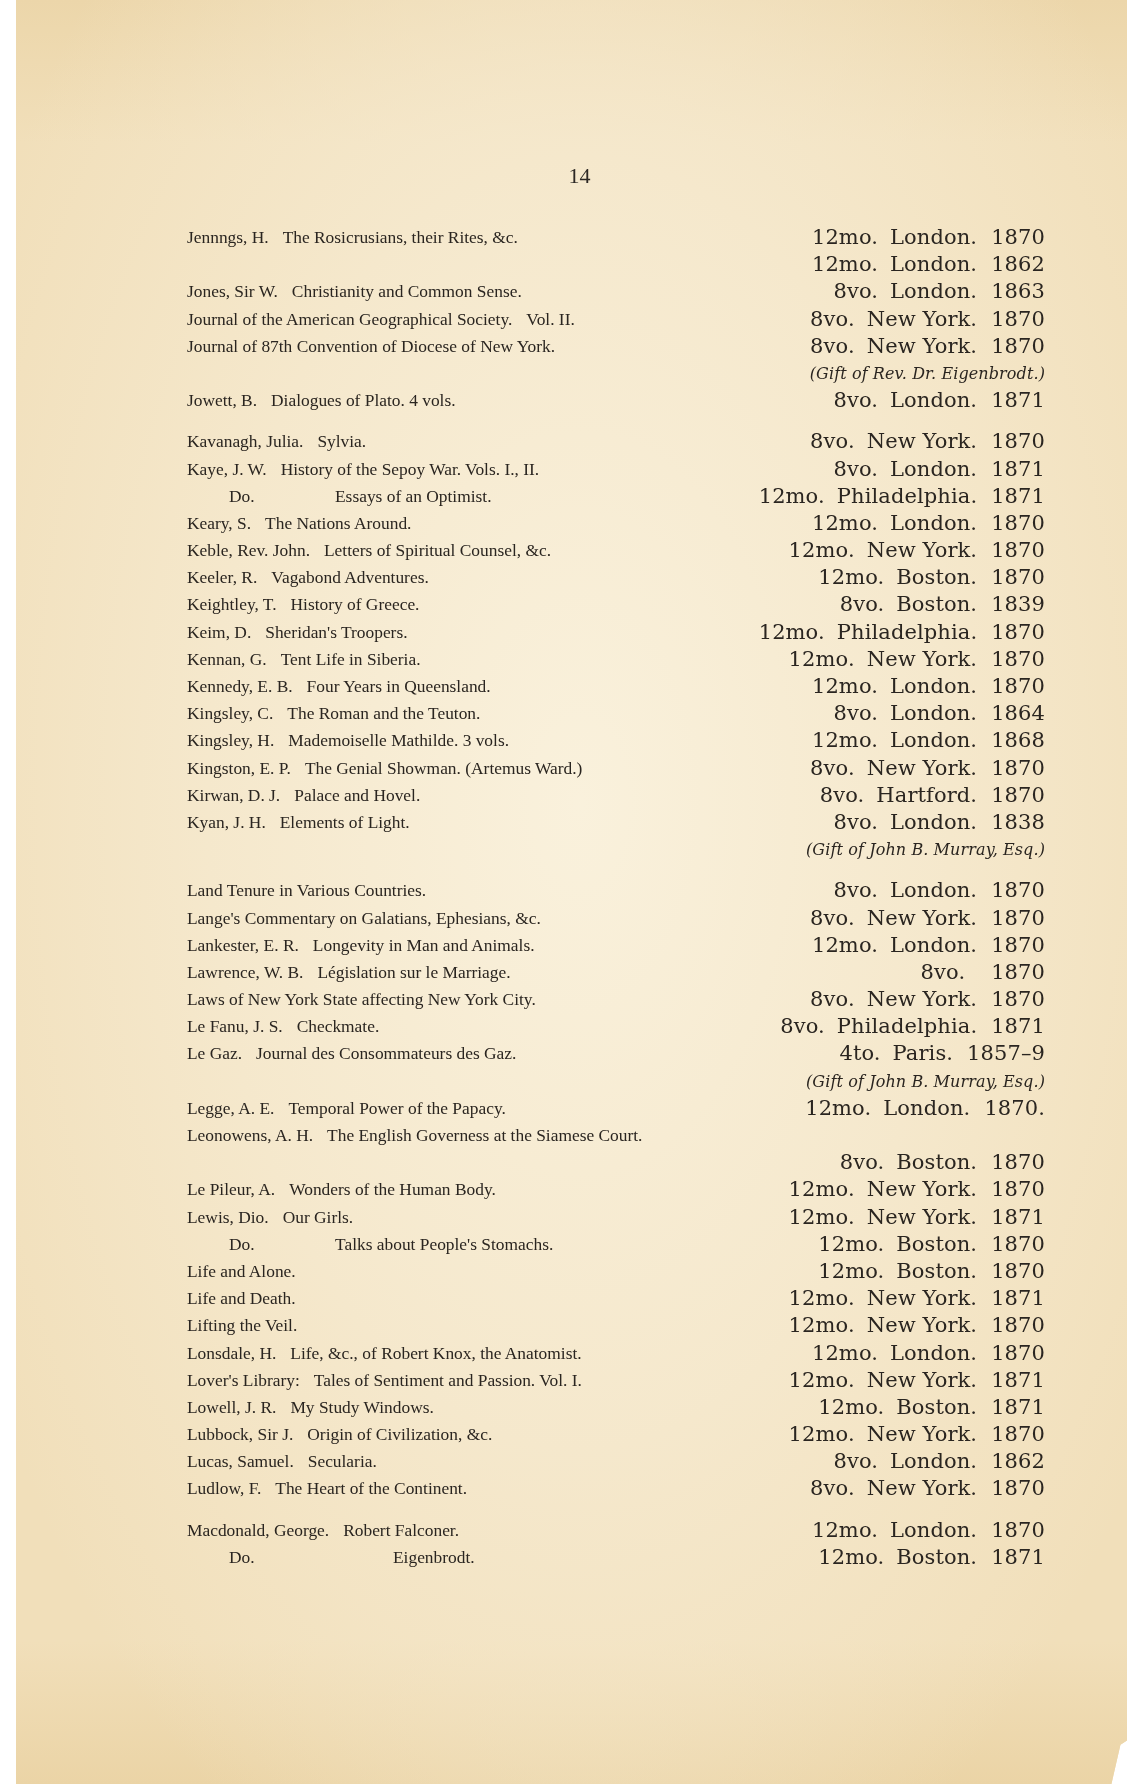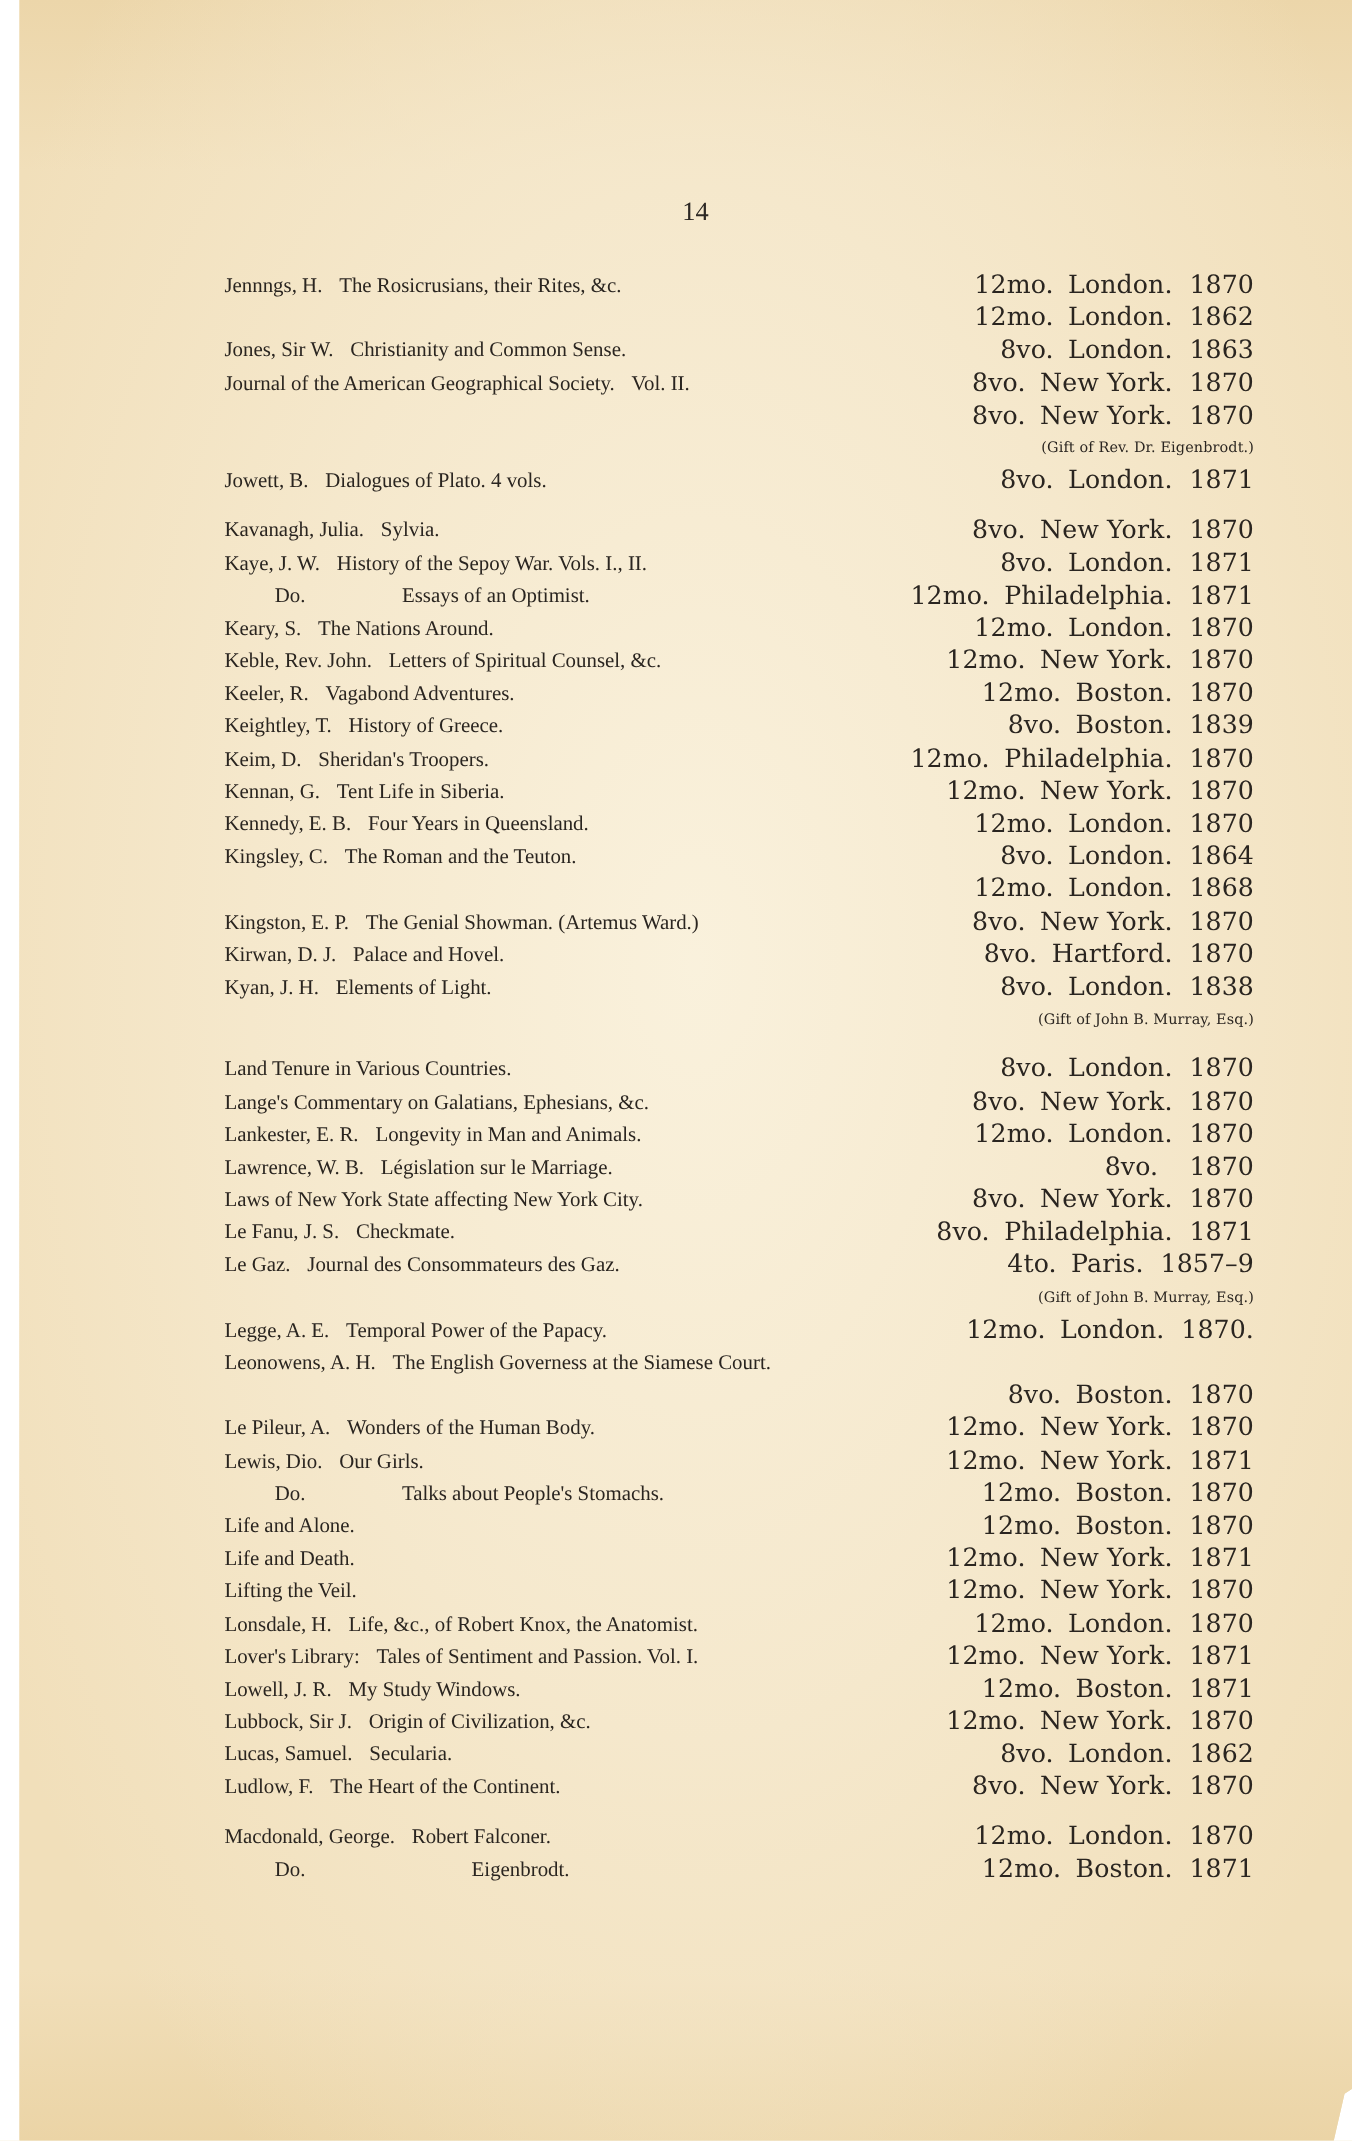--- a/index.html
+++ b/index.html
@@ -36,21 +36,21 @@
   .row .entry .author { display: inline-block; }
   .row .entry .title { margin-left: 14px; }
   .row .entry.indent .author { padding-left: 42px; width: 92px; }
   .row .pub {
     position: absolute; right: 0; text-align: right;
     font-family: "DejaVu Serif", serif; font-size: 21px; letter-spacing: 0.1px;
   }
   .row .pub span { margin-left: 12px; }
   .row .pub .year { display: inline-block; min-width: 46px; text-align: right; margin-left: 14px; }
   .row.gift .pub {
-    font-family: "DejaVu Serif", serif; font-size: 12px;
+    font-family: "DejaVu Serif", serif; font-style: italic; font-size: 16px;
   }
   .spacer { height: 14px; }
   .row.continuation .pub { }
 </style>
 </head>
 <body>
 
 <div class="page">
   <div class="page-number">14</div>
   <div class="catalog" id="catalog">
@@ -64,20 +64,21 @@
         </div>
         <div class="row">
           <span class="entry"><span class="author">Jones, Sir W.</span><span class="title">Christianity and Common Sense.</span></span>
           <span class="pub"><span class="fmt">8vo.</span><span class="place">London.</span><span class="year">1863</span></span>
         </div>
         <div class="row">
           <span class="entry"><span class="author">Journal of the American Geographical Society.</span><span class="title">Vol. II.</span></span>
           <span class="pub"><span class="fmt">8vo.</span><span class="place">New York.</span><span class="year">1870</span></span>
         </div>
         <div class="row">
+          <span class="entry"><span class="author">Journal of 87th Convention of Diocese of New York.</span></span>
           <span class="pub"><span class="fmt">8vo.</span><span class="place">New York.</span><span class="year">1870</span></span>
         </div>
         <div class="row gift">
           <span class="pub">(Gift of Rev. Dr. Eigenbrodt.)</span>
         </div>
         <div class="row">
           <span class="entry"><span class="author">Jowett, B.</span><span class="title">Dialogues of Plato.  4 vols.</span></span>
           <span class="pub"><span class="fmt">8vo.</span><span class="place">London.</span><span class="year">1871</span></span>
         </div>
       </div>
@@ -121,20 +122,21 @@
         </div>
         <div class="row">
           <span class="entry"><span class="author">Kennedy, E. B.</span><span class="title">Four Years in Queensland.</span></span>
           <span class="pub"><span class="fmt">12mo.</span><span class="place">London.</span><span class="year">1870</span></span>
         </div>
         <div class="row">
           <span class="entry"><span class="author">Kingsley, C.</span><span class="title">The Roman and the Teuton.</span></span>
           <span class="pub"><span class="fmt">8vo.</span><span class="place">London.</span><span class="year">1864</span></span>
         </div>
         <div class="row">
+          <span class="entry"><span class="author">Kingsley, H.</span><span class="title">Mademoiselle Mathilde.   3 vols.</span></span>
           <span class="pub"><span class="fmt">12mo.</span><span class="place">London.</span><span class="year">1868</span></span>
         </div>
         <div class="row">
           <span class="entry"><span class="author">Kingston, E. P.</span><span class="title">The Genial Showman.   (Artemus Ward.)</span></span>
           <span class="pub"><span class="fmt">8vo.</span><span class="place">New York.</span><span class="year">1870</span></span>
         </div>
         <div class="row">
           <span class="entry"><span class="author">Kirwan, D. J.</span><span class="title">Palace and Hovel.</span></span>
           <span class="pub"><span class="fmt">8vo.</span><span class="place">Hartford.</span><span class="year">1870</span></span>
         </div>

